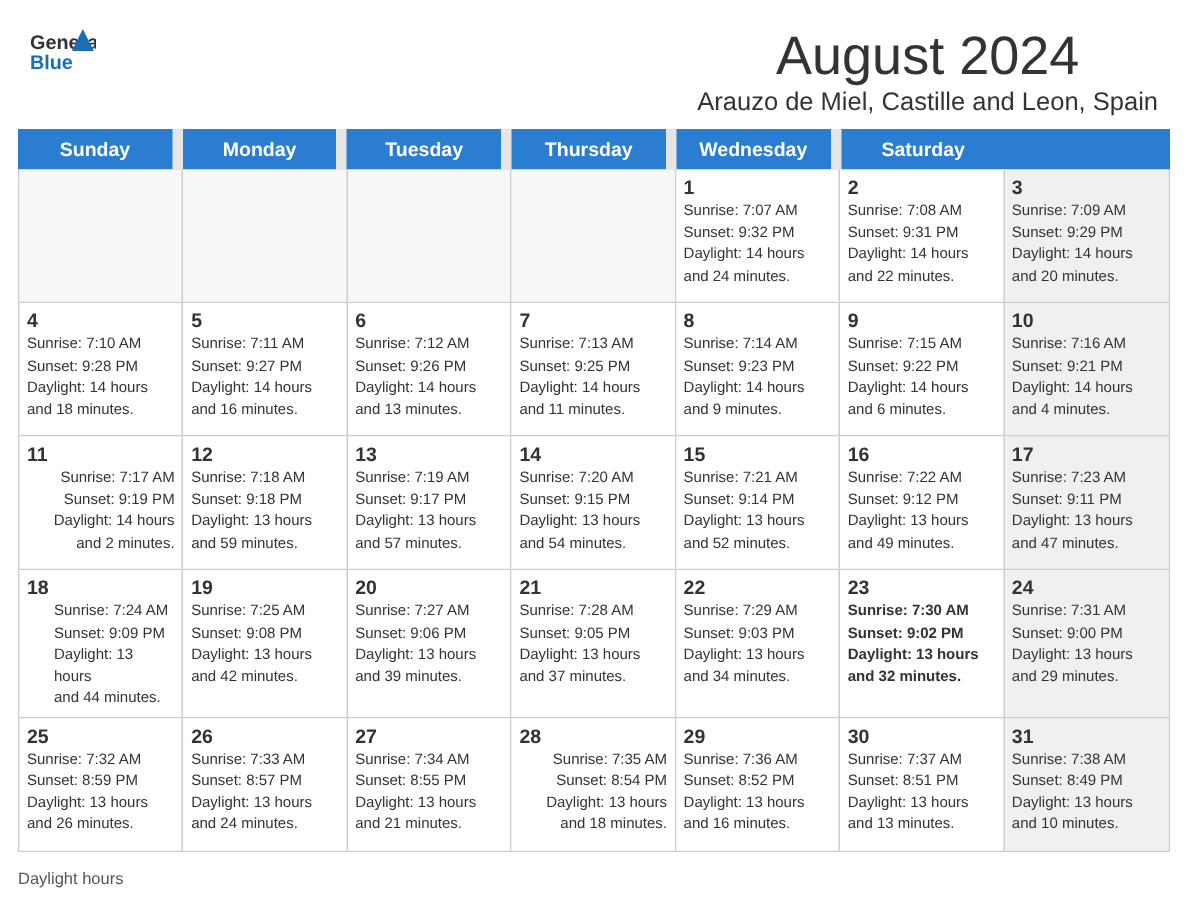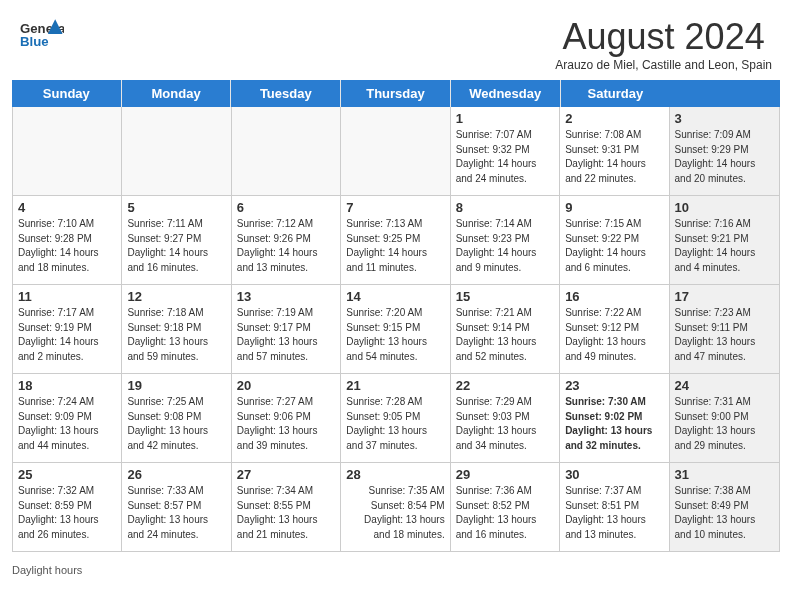--- a/index.html
+++ b/index.html
@@ -28,38 +28,38 @@
     .title-section {
       text-align: right;
     }
     .main-title {
       font-size: 36px;
       font-weight: normal;
       color: #333;
       text-align: center;
     }
     .subtitle {
-      font-size: 12px;
+      font-size: 17px;
       color: #333;
     }
     .calendar {
       margin: 0 12px 8px 12px;
     }
     .cal-header {
       display: grid;
       grid-template-columns: repeat(7, 1fr);
       background: #2a7dd1;
     }
     .cal-header-cell {
       color: #fff;
       font-size: 13px;
       font-weight: bold;
       text-align: center;
       padding: 6px 4px;
-      border-right: 1px solid #e5e5e5;
+      border-right: 7px solid #e5e5e5;
     }
     .cal-header-cell:last-child { border-right: none; }
     .cal-body { border: 1px solid #ccc; border-top: none; }
     .cal-row {
       display: grid;
       grid-template-columns: repeat(7, 1fr);
       border-top: 1px solid #ccc;
     }
     .cal-row:first-child { border-top: none; }
     .cal-cell {
@@ -193,21 +193,21 @@
             <span class="day-num">10</span>
             <div class="cell-info" style="white-space: pre-line;">Sunrise: 7:16 AM
 Sunset: 9:21 PM
 Daylight: 14 hours
 and 4 minutes.</div>
           </div>
         </div>
         <div class="cal-row">
           <div class="cal-cell">
             <span class="day-num">11</span>
-            <div class="cell-info" style="white-space: pre-line;">Sunrise: 7:17 AM
+            <div class="cell-info" style="white-space: pre-line; text-align: right;">Sunrise: 7:17 AM
 Sunset: 9:19 PM
 Daylight: 14 hours
 and 2 minutes.</div>
           </div>
           <div class="cal-cell">
             <span class="day-num">12</span>
             <div class="cell-info" style="white-space: pre-line;">Sunrise: 7:18 AM
 Sunset: 9:18 PM
 Daylight: 13 hours
 and 59 minutes.</div>
@@ -244,21 +244,21 @@
             <span class="day-num">17</span>
             <div class="cell-info" style="white-space: pre-line;">Sunrise: 7:23 AM
 Sunset: 9:11 PM
 Daylight: 13 hours
 and 47 minutes.</div>
           </div>
         </div>
         <div class="cal-row">
           <div class="cal-cell">
             <span class="day-num">18</span>
-            <div class="cell-info" style="white-space: pre-line;">Sunrise: 7:24 AM
+            <div class="cell-info" style="white-space: pre-line; margin-left: 18px;">Sunrise: 7:24 AM
 Sunset: 9:09 PM
 Daylight: 13 hours
 and 44 minutes.</div>
           </div>
           <div class="cal-cell">
             <span class="day-num">19</span>
             <div class="cell-info" style="white-space: pre-line;">Sunrise: 7:25 AM
 Sunset: 9:08 PM
 Daylight: 13 hours
 and 42 minutes.</div>

